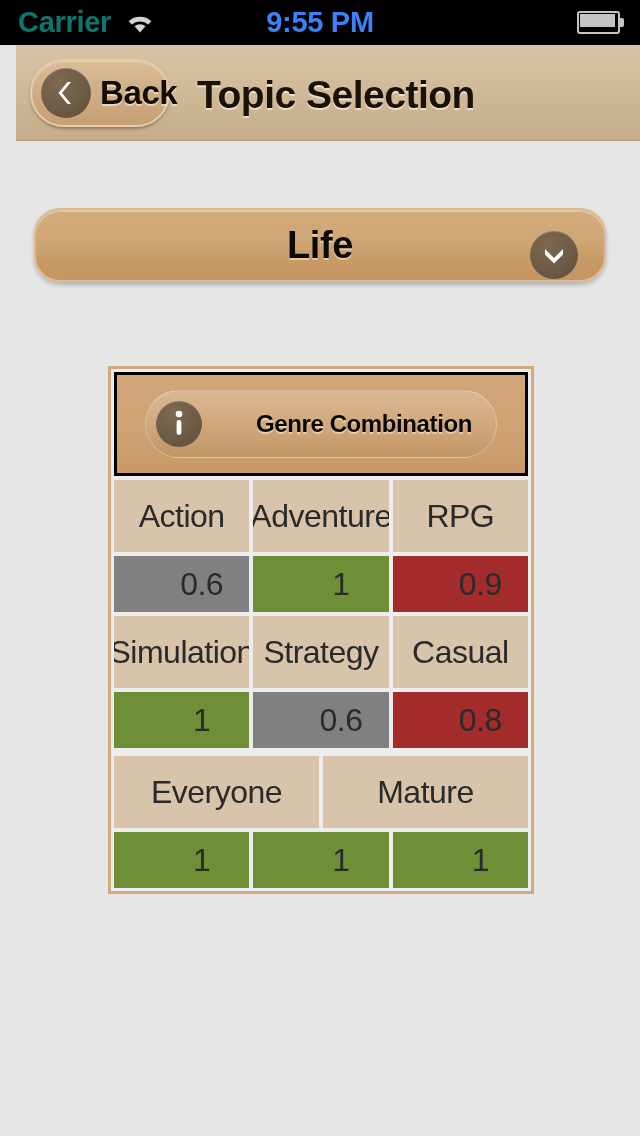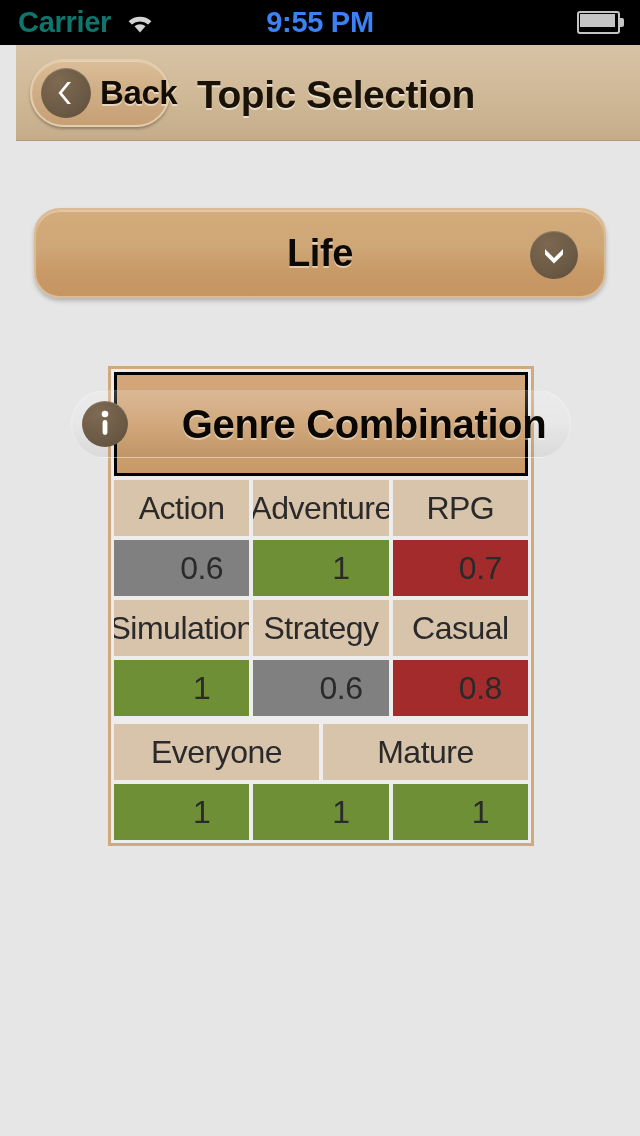--- a/index.html
+++ b/index.html
@@ -128,21 +128,21 @@
     letter-spacing: -0.4px;
     text-shadow: 0 2px 0 rgba(255,255,255,0.5);
   }
 
   
   .dropdown {
     position: absolute;
     left: 34px;
     top: 208px;
     width: 572px;
-    height: 90px;
+    height: 74px;
     border-radius: 26px;
     background: linear-gradient(to bottom, #d3ab7c 0%, #cfa676 45%, #c89a66 70%, #c59562 100%);
     border: 2px solid #dcbb93;
     box-shadow: 0 3px 4px rgba(0,0,0,0.22), inset 0 2px 1px rgba(255,255,255,0.35);
     display: flex;
     align-items: center;
     justify-content: center;
   }
   .dropdown-label {
     font-size: 38px;
@@ -197,37 +197,37 @@
     width: 46px; height: 46px;
     border-radius: 50%;
     background: radial-gradient(circle at 35% 28%, #7f6a52 0%, #6b5a45 60%, #5c4d3a 100%);
     display: flex;
     align-items: center;
     justify-content: center;
     flex: 0 0 auto;
     box-shadow: inset 0 1px 1px rgba(255,255,255,0.18);
   }
   .section-title {
-    font-size: 40px;
+    font-size: 24px;
     font-weight: bold;
     color: #0a0703;
     letter-spacing: -0.4px;
     text-shadow: 0 2px 0 rgba(255,255,255,0.45);
     white-space: nowrap;
     margin-left: 42px;
   }
 
   .grid-row {
     display: flex;
     gap: 4px;
     margin-top: 4px;
   }
   .cell {
     flex: 1 1 0;
-    height: 56px;
+    height: 72px;
     display: flex;
     align-items: center;
     justify-content: center;
     font-size: 32px;
     color: #2a2a2a;
     letter-spacing: -0.5px;
     overflow: hidden;
     white-space: nowrap;
   }
   .cell.label { background: #d8c3ab; }
@@ -293,21 +293,21 @@
       </div>
     </div>
     <div class="grid-row">
       <div class="cell label">Action</div>
       <div class="cell label">Adventure</div>
       <div class="cell label">RPG</div>
     </div>
     <div class="grid-row">
       <div class="cell val gray">0.6</div>
       <div class="cell val green">1</div>
-      <div class="cell val red">0.7</div>
+      <div class="cell val red">0.9</div>
     </div>
     <div class="grid-row">
       <div class="cell label">Simulation</div>
       <div class="cell label">Strategy</div>
       <div class="cell label">Casual</div>
     </div>
     <div class="grid-row">
       <div class="cell val green">1</div>
       <div class="cell val gray">0.6</div>
       <div class="cell val red">0.8</div>

